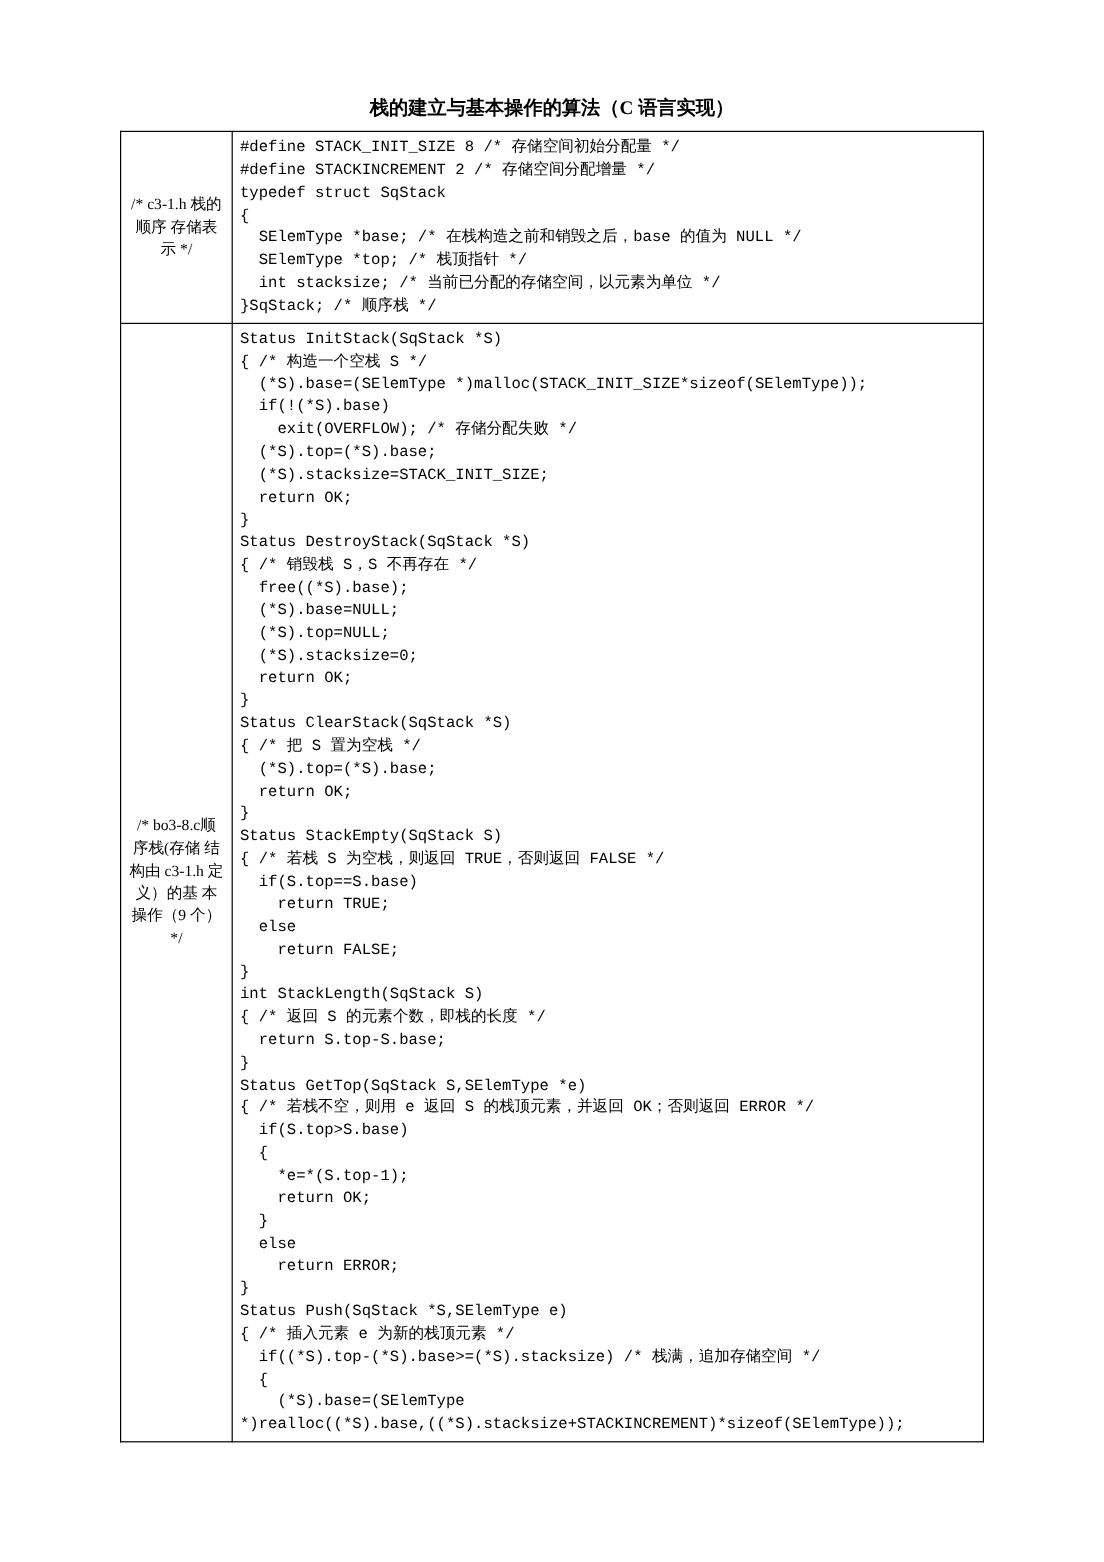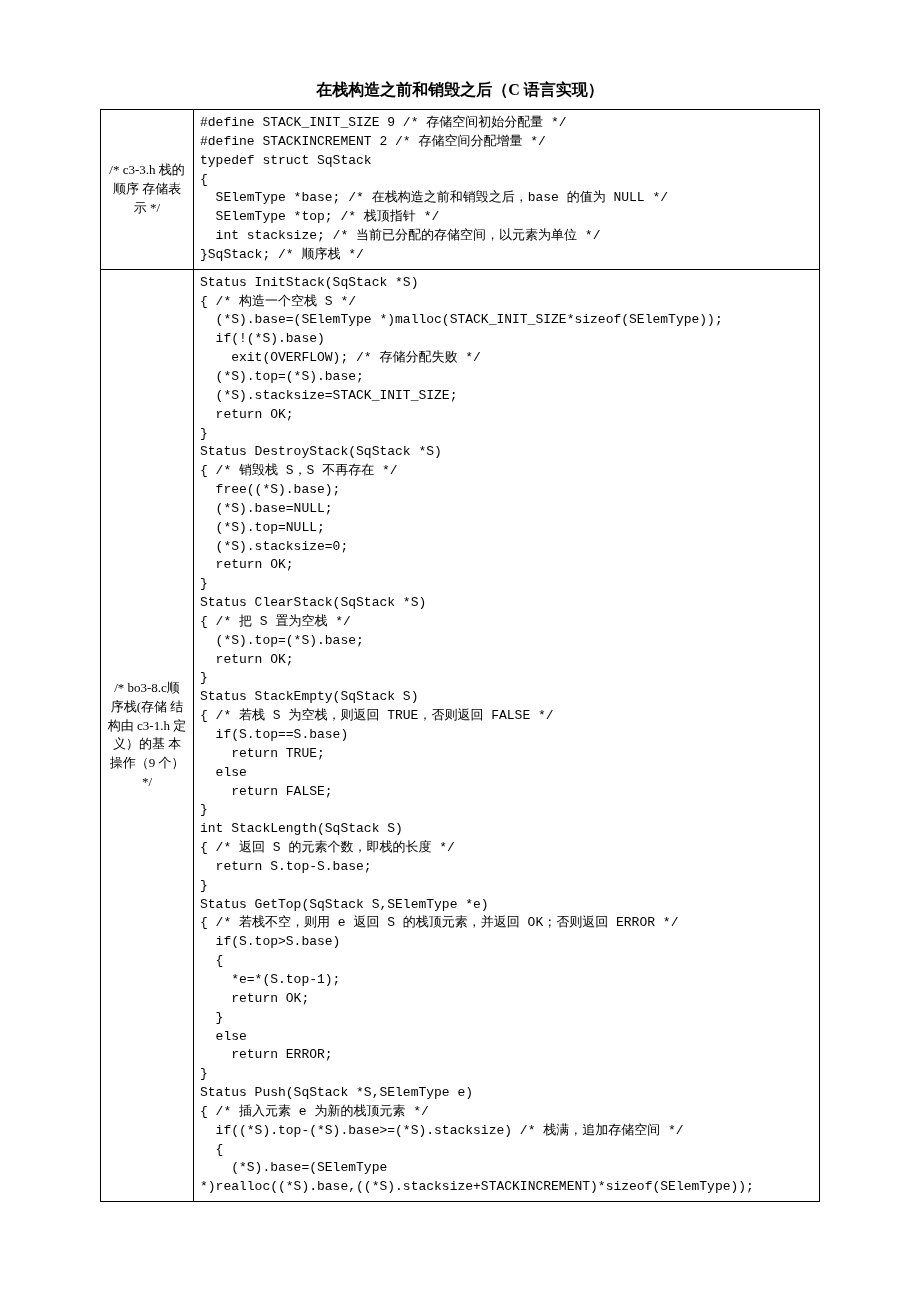--- a/index.html
+++ b/index.html
@@ -41,29 +41,29 @@
   td.code {
     font-family: "Courier New","SimSun",monospace;
     white-space: pre;
     vertical-align: top;
   }
 </style>
 </head>
 <body>
 
 <div class="page">
-  <div class="title">在栈构造之前和销毁之后（C 语言实现）</div>
+  <div class="title">栈的建立与基本操作的算法（C 语言实现）</div>
   <table class="doc">
     <tbody>
         <tr>
-      <td class="label">/* c3-3.h
+      <td class="label">/* c3-1.h
 栈的顺序
 存储表示
 */</td>
-      <td class="code">#define STACK_INIT_SIZE 9 /* 存储空间初始分配量 */
+      <td class="code">#define STACK_INIT_SIZE 8 /* 存储空间初始分配量 */
 #define STACKINCREMENT 2 /* 存储空间分配增量 */
 typedef struct SqStack
 {
   SElemType *base; /* 在栈构造之前和销毁之后，base 的值为 NULL */
   SElemType *top; /* 栈顶指针 */
   int stacksize; /* 当前已分配的存储空间，以元素为单位 */
 }SqStack; /* 顺序栈 */</td>
     </tr>
     <tr>
       <td class="label">/*

